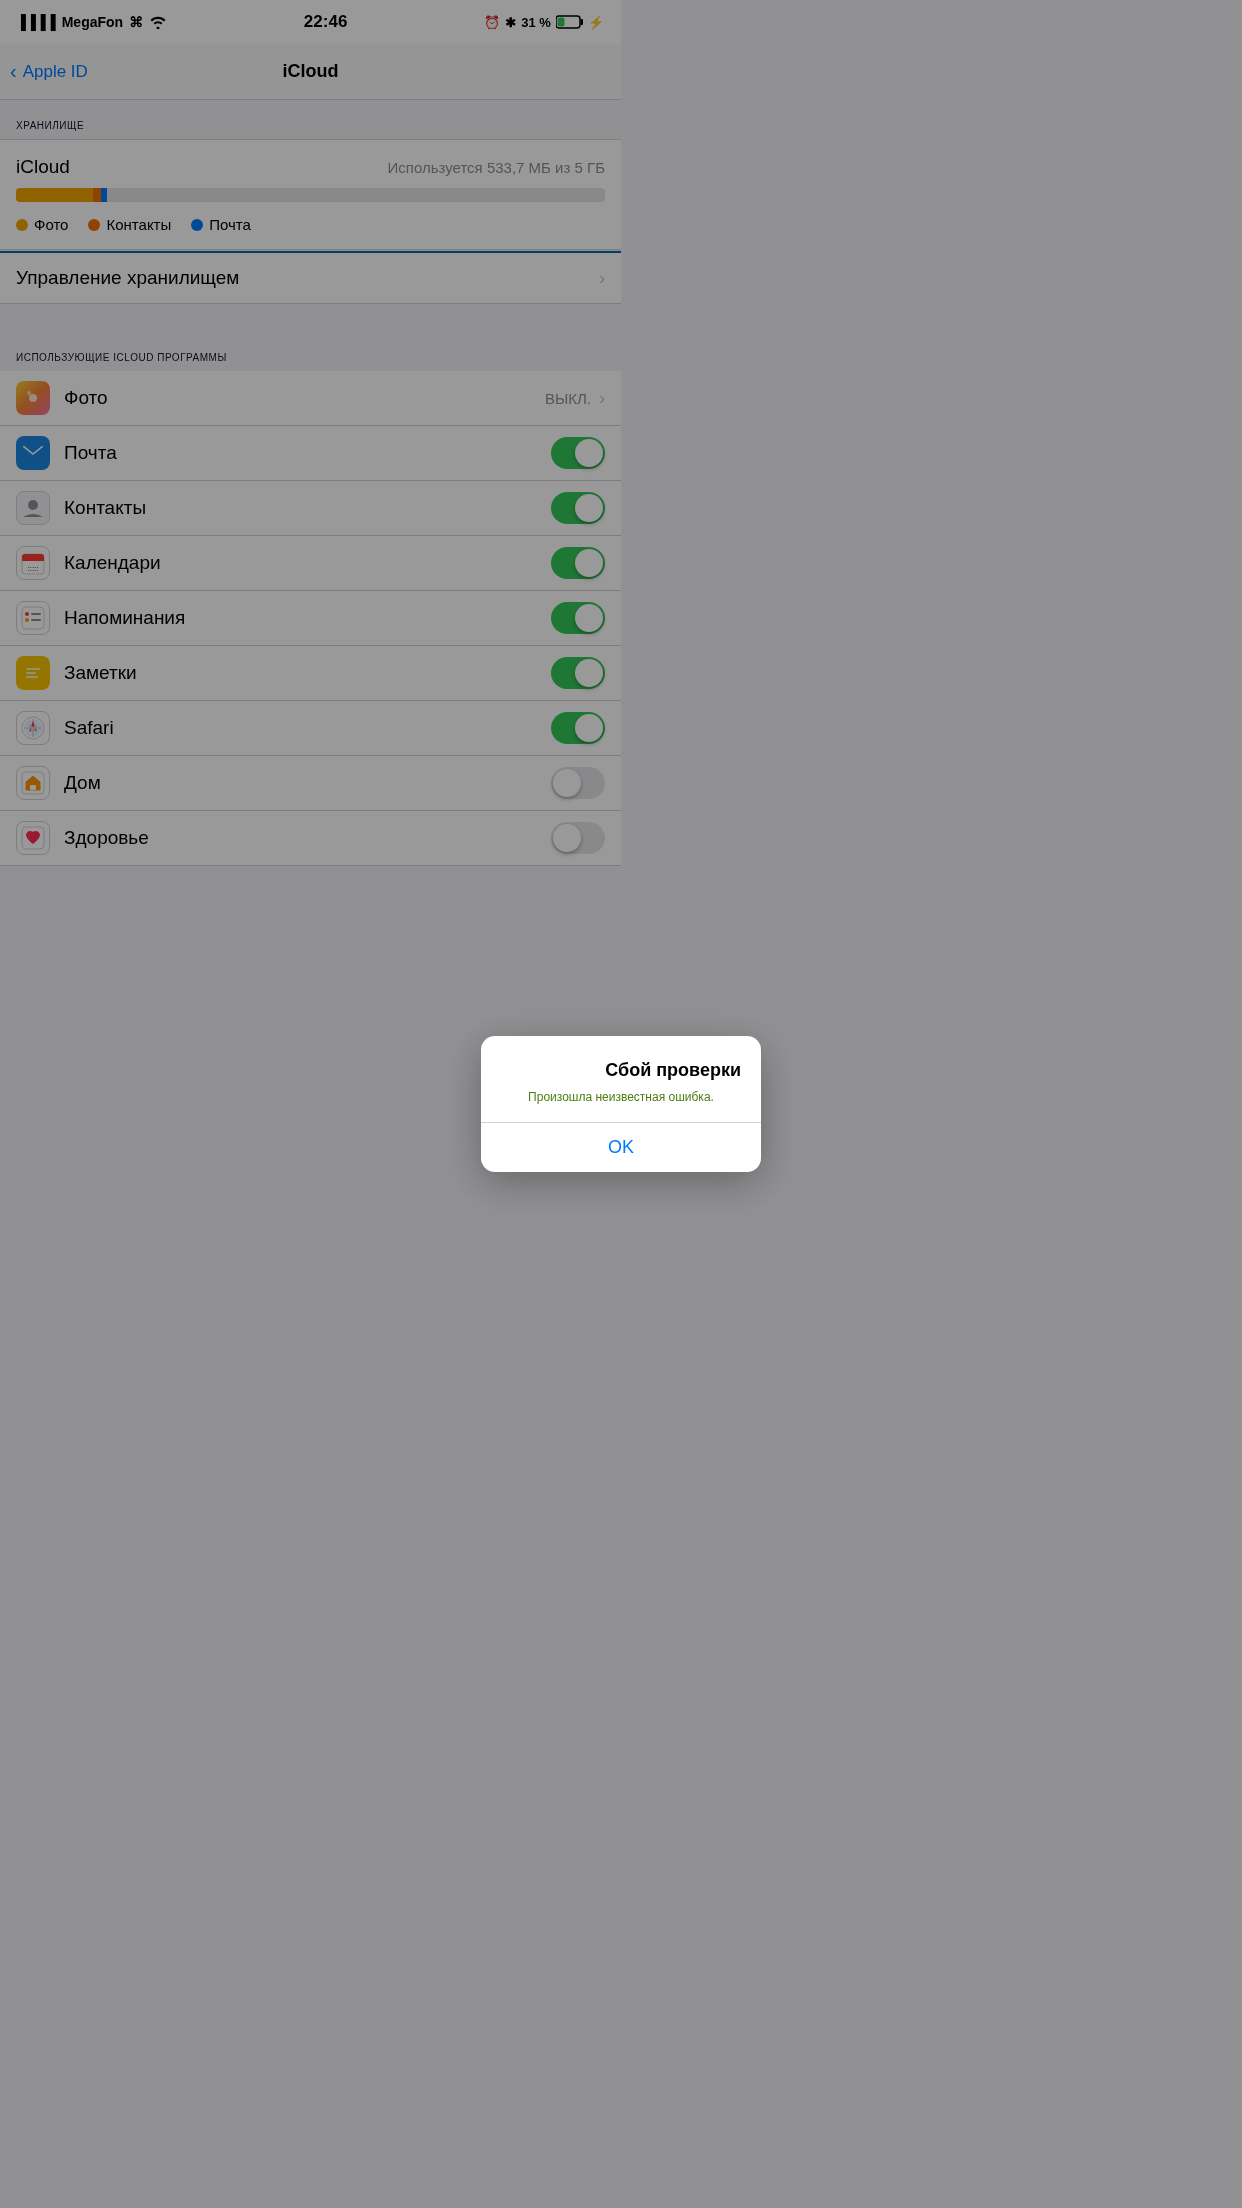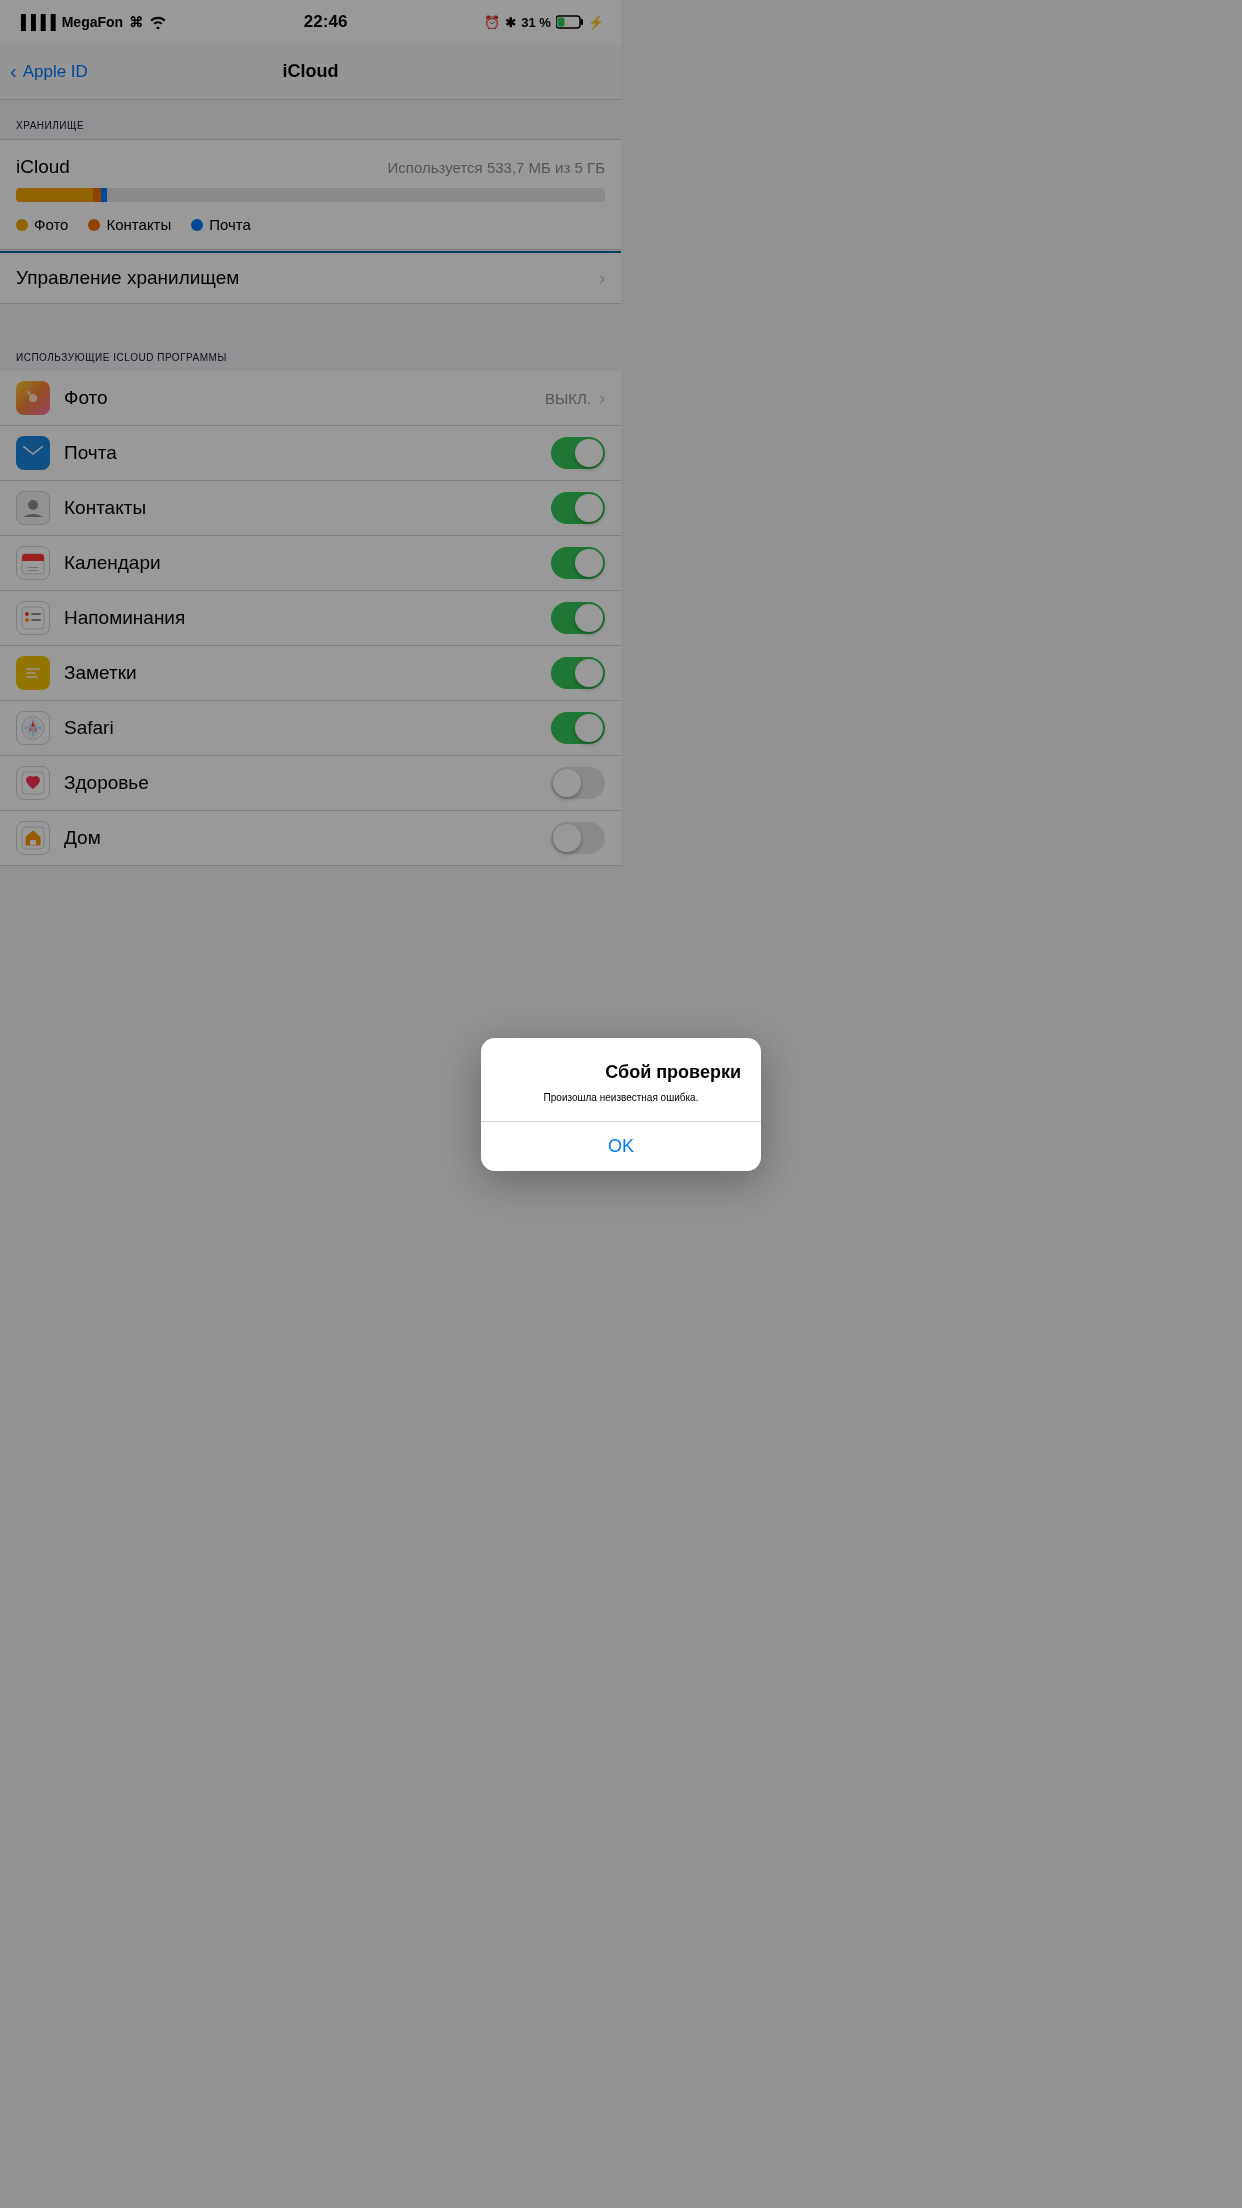--- a/index.html
+++ b/index.html
@@ -253,22 +253,22 @@
       text-align: center;
     }
     .alert-title {
       font-size: 18px;
       font-weight: 600;
       color: #000;
       margin-bottom: 8px;
       text-align: right;
     }
     .alert-message {
-      font-size: 10px;
-      color: #000000;
+      font-size: 12px;
+      color: #4d7c0f;
       line-height: 1.4;
     }
     .alert-divider {
       height: 1px;
       background: #d1d1d6;
     }
     .alert-buttons {
       display: flex;
     }
     .alert-btn {
@@ -496,46 +496,46 @@
           <polygon points="12,19 8,8 12,11 16,8" fill="#d1d1d6"></polygon>
         </svg>
       </div>
       <span class="app-name">Safari</span>
       <div class="toggle on">
         <div class="toggle-knob"></div>
       </div>
     </div>
 
     <div class="app-row">
-      <div class="app-icon icon-health">
-        <svg width="24" height="24" viewBox="0 0 24 24">
-          <rect x="1" y="1" width="22" height="22" rx="4" fill="white" stroke="#d1d1d6"></rect>
-          <path d="M12 18 C12 18 5 13 5 9 C5 7 7 5 9.5 5 C10.8 5 12 6 12 6 C12 6 13.2 5 14.5 5 C17 5 19 7 19 9 C19 13 12 18 12 18 Z" fill="#ff2d55"></path>
-        </svg>
-      </div>
-      <span class="app-name">Здоровье</span>
-      <div class="toggle off">
-        <div class="toggle-knob"></div>
-      </div>
-    </div>
-
-    <div class="app-row">
       <div class="app-icon icon-home">
         <svg width="24" height="24" viewBox="0 0 24 24">
           <rect x="1" y="1" width="22" height="22" rx="4" fill="white" stroke="#d1d1d6"></rect>
           <path d="M12 5 L5 11 L5 19 L19 19 L19 11 Z" fill="#ff9500" stroke="#ff9500" stroke-linejoin="round"></path>
           <rect x="9" y="14" width="6" height="5" rx="1" fill="white"></rect>
         </svg>
       </div>
       <span class="app-name">Дом</span>
       <div class="toggle off">
         <div class="toggle-knob"></div>
       </div>
     </div>
 
+    <div class="app-row">
+      <div class="app-icon icon-health">
+        <svg width="24" height="24" viewBox="0 0 24 24">
+          <rect x="1" y="1" width="22" height="22" rx="4" fill="white" stroke="#d1d1d6"></rect>
+          <path d="M12 18 C12 18 5 13 5 9 C5 7 7 5 9.5 5 C10.8 5 12 6 12 6 C12 6 13.2 5 14.5 5 C17 5 19 7 19 9 C19 13 12 18 12 18 Z" fill="#ff2d55"></path>
+        </svg>
+      </div>
+      <span class="app-name">Здоровье</span>
+      <div class="toggle off">
+        <div class="toggle-knob"></div>
+      </div>
+    </div>
+
   </div>
 </div>
 
 <div class="overlay">
   <div class="alert-dialog">
     <div class="alert-body">
       <div class="alert-title">Сбой проверки</div>
       <div class="alert-message">Произошла неизвестная ошибка.</div>
     </div>
     <div class="alert-divider"></div>

